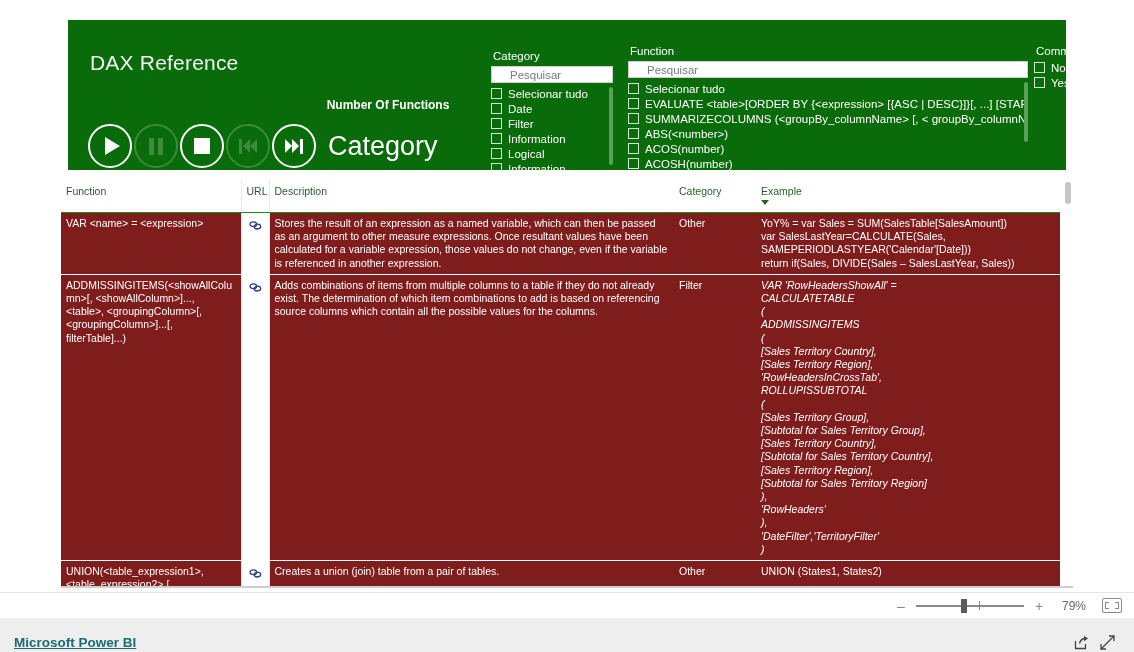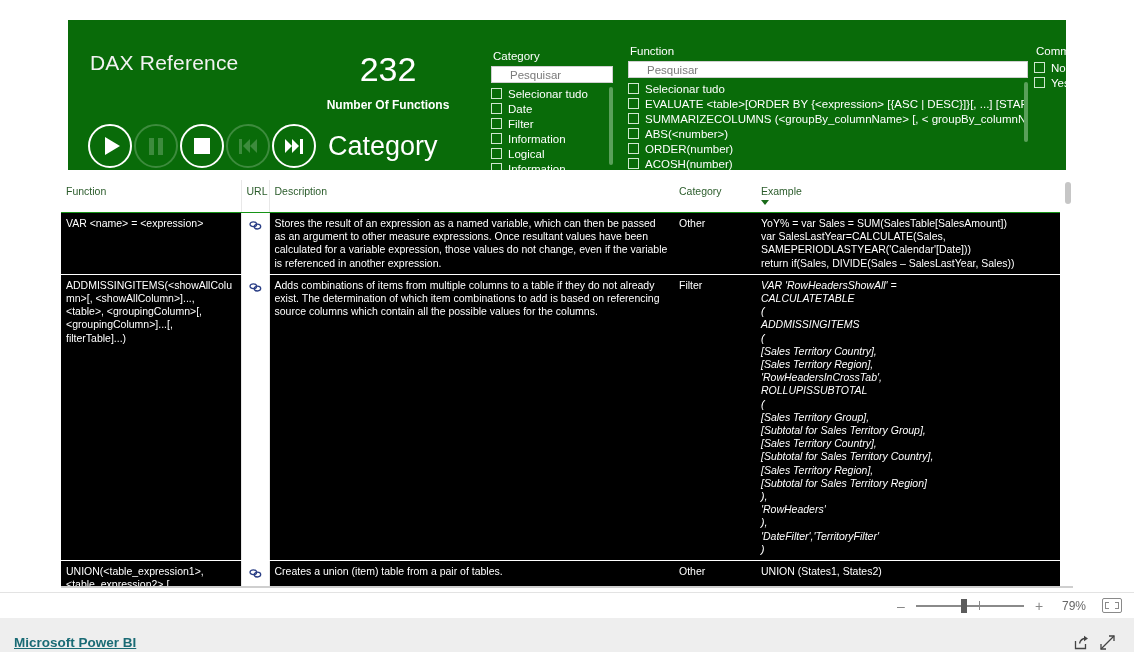--- a/index.html
+++ b/index.html
@@ -215,21 +215,21 @@
     color: #2b5c2b;
     background: #ffffff;
     padding: 5px 4px 7px 5px;
     border-bottom: 1.5px solid #169416;
     font-size: 10.5px;
     position: relative;
   }
   .tbl td {
     vertical-align: top;
     color: #ffffff;
-    background: #000000;
+    background: #7f1d1d;
     padding: 4px 5px 4px 5px;
     border-bottom: 1.5px solid #ffffff;
     line-height: 13.2px;
     font-size: 10.5px;
     word-wrap: break-word;
     overflow-wrap: break-word;
   }
   .tbl td.urlcell {
     background: #ffffff;
     text-align: center;
@@ -358,21 +358,20 @@
 <body>
 
 <div id="app">
 
   <div class="canvas">
 
     <div class="banner">
 
       <div class="report-title">DAX Reference</div>
 
-      <div class="kpi-value">232</div>
       <div class="kpi-label">Number Of Functions</div>
 
       <div class="playbar">
 
         <div class="pb-btn">
           <span class="pb-glyph-play"></span>
         </div>
 
         <div class="pb-btn dim">
           <span class="pb-glyph-pause"></span>
@@ -449,21 +448,21 @@
           <div class="slicer-item">
             <span class="cbx"></span>
             <span>SUMMARIZECOLUMNS (&lt;groupBy_columnName&gt; [, &lt; groupBy_columnName &gt;]...,[&lt;filte...</span>
           </div>
           <div class="slicer-item">
             <span class="cbx"></span>
             <span>ABS(&lt;number&gt;)</span>
           </div>
           <div class="slicer-item">
             <span class="cbx"></span>
-            <span>ORDER(number)</span>
+            <span>ACOS(number)</span>
           </div>
           <div class="slicer-item">
             <span class="cbx"></span>
             <span>ACOSH(number)</span>
           </div>
 
           <div class="slicer-scroll" style="height:60px;"></div>
         </div>
       </div>
 
@@ -568,21 +567,21 @@
           </tr>
 
           <tr>
             <td>UNION(&lt;table_expression1&gt;, &lt;table_expression2&gt; [,</td>
             <td class="urlcell">
               <svg class="linkicon" width="13" height="11" viewBox="0 0 13 11">
                 <ellipse cx="4.3" cy="4.2" rx="3.3" ry="2.4" fill="none" stroke="#2b3f86" stroke-width="1.3"></ellipse>
                 <ellipse cx="8.4" cy="6.6" rx="3.3" ry="2.4" fill="none" stroke="#2b3f86" stroke-width="1.3"></ellipse>
               </svg>
             </td>
-            <td>Creates a union (item) table from a pair of tables.</td>
+            <td>Creates a union (join) table from a pair of tables.</td>
             <td>Other</td>
             <td class="exwrap">
               <span class="exblock" style="white-space: pre-wrap;">UNION (States1, States2)</span>
             </td>
           </tr>
 
         </tbody>
       </table>
       <div class="tbl-scrollbar"></div>
       <div class="tbl-bottomline"></div>

